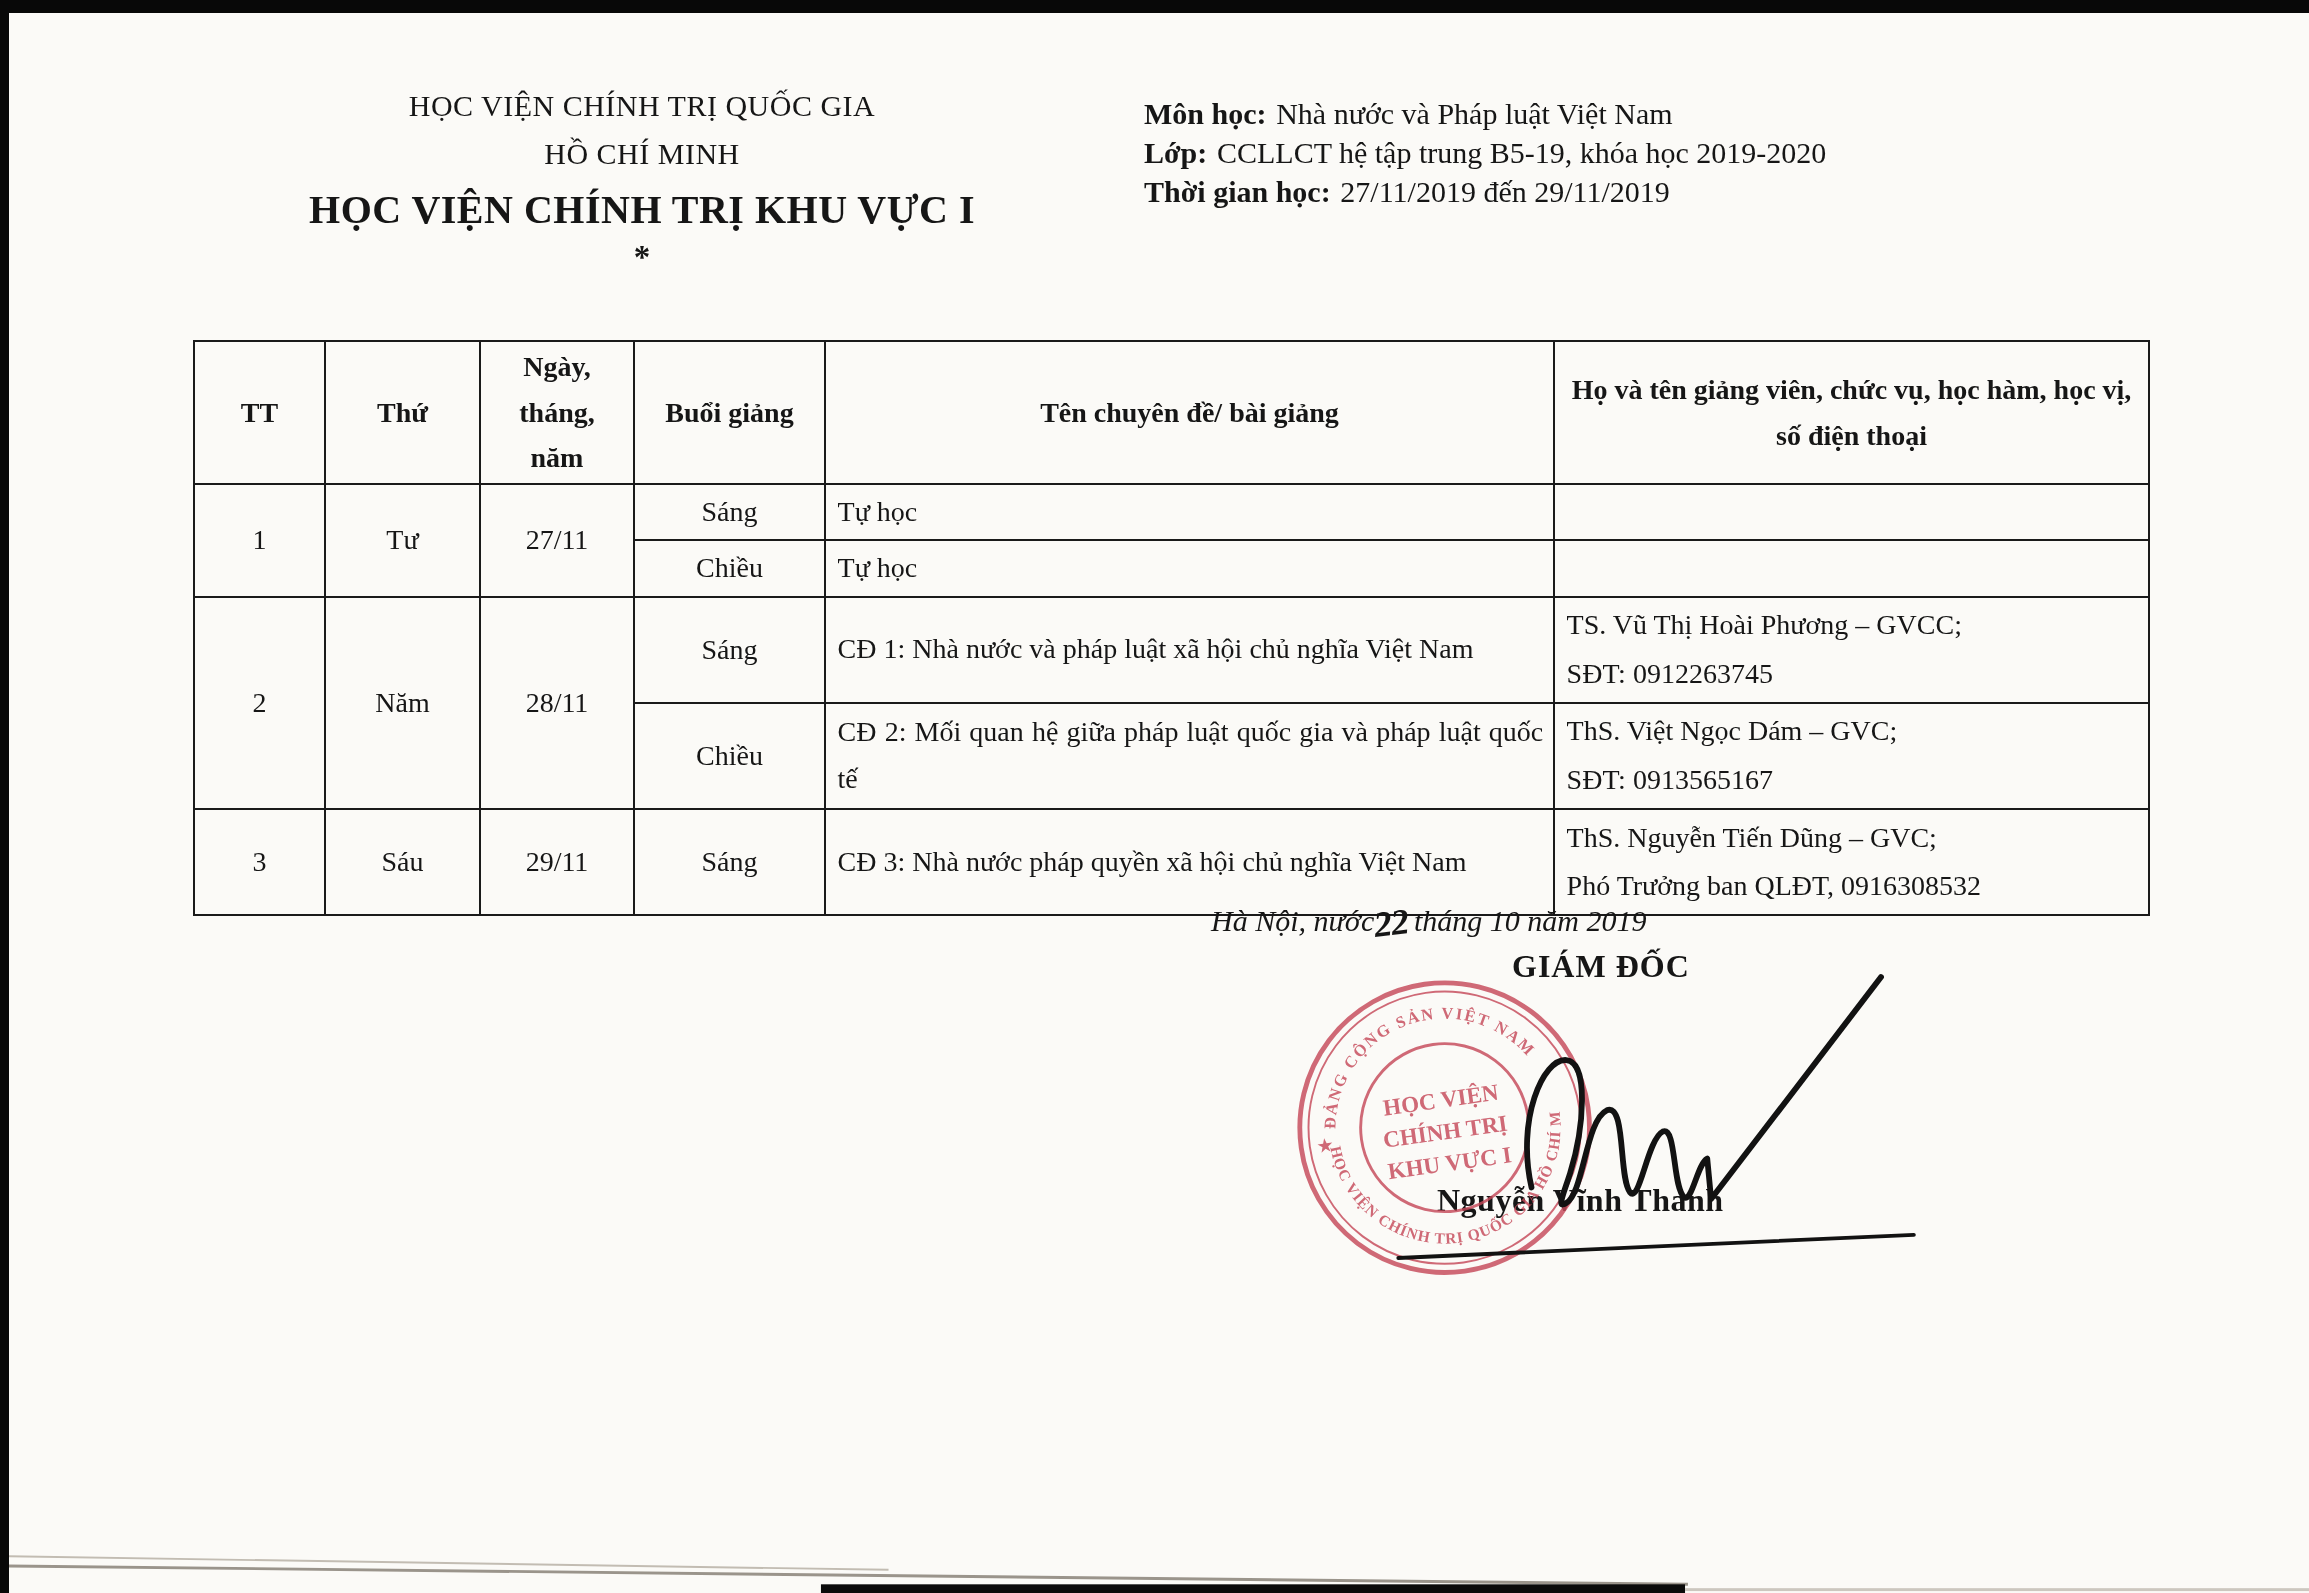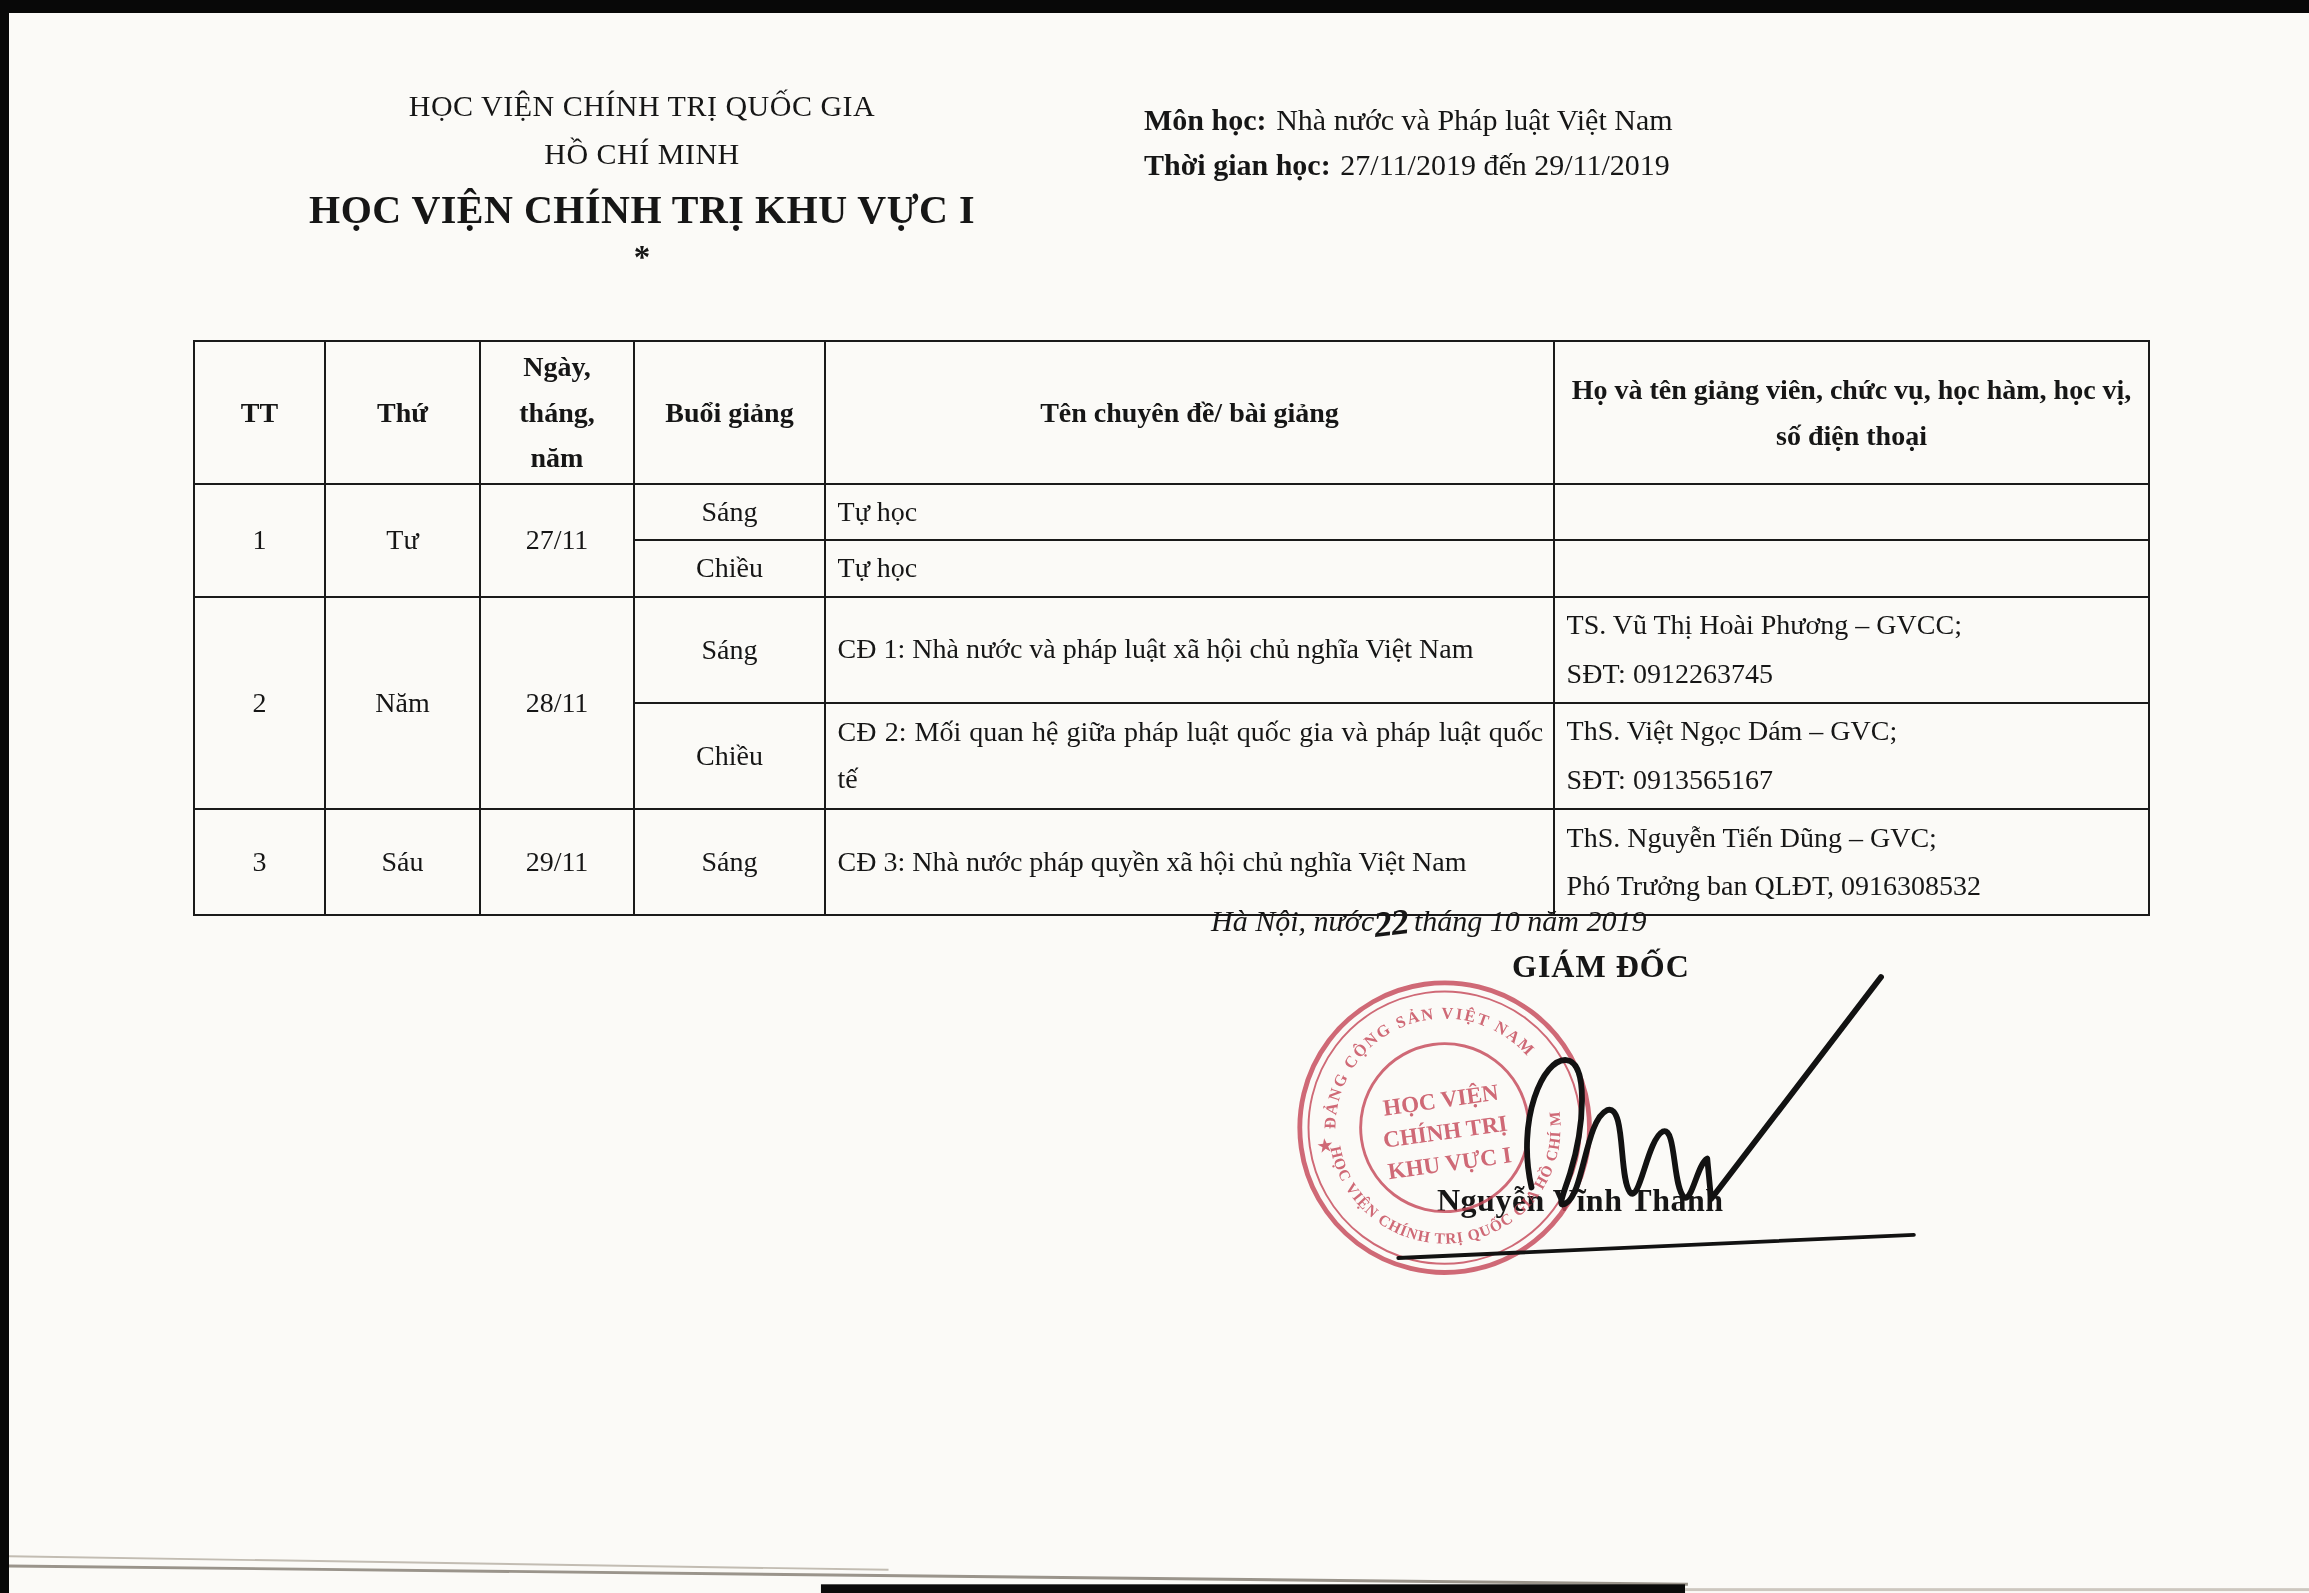--- a/index.html
+++ b/index.html
@@ -15,21 +15,21 @@
   .bar-left{position:absolute;left:0;top:0;width:8.7px;height:1593px;background:#080808;}
   
   .hdr-left{position:absolute;left:275px;top:89px;width:734px;text-align:center;}
   .hdr-left .l1{font-size:30px;letter-spacing:0.5px;}
   .hdr-left .l2{font-size:30px;margin-top:13.5px;letter-spacing:0.5px;}
   .hdr-left .l3{font-size:40px;font-weight:bold;margin-top:15.4px;letter-spacing:0.5px;}
   .hdr-left .star{font-size:33px;margin-top:5.8px;font-weight:bold;}
   
   .hdr-right{position:absolute;left:1144px;top:92px;width:830px;}
   .hdr-right .title{font-size:42px;font-weight:bold;text-align:center;width:801px;letter-spacing:1px;}
-  .hdr-right .row{font-size:30px;margin-top:11px;}
+  .hdr-right .row{font-size:30px;margin-top:5px;}
   .hdr-right .row b{font-weight:bold;}
   .hdr-right .row .val{margin-left:9.7px;}
   
   table.sched{
     position:absolute;left:193px;top:340px;width:1955px;
     border-collapse:collapse;table-layout:fixed;
     font-size:28px;
   }
   table.sched th,table.sched td{border:2.4px solid #1a1a1a;vertical-align:middle;overflow:hidden;}
   table.sched th{font-weight:bold;text-align:center;font-size:28px;line-height:1.62;padding:0 13.5px;}
@@ -56,20 +56,23 @@
   <div class="hdr-left">
     <div class="l1">HỌC VIỆN CHÍNH TRỊ QUỐC GIA</div>
     <div class="l2">HỒ CHÍ MINH</div>
     <div class="l3">HỌC VIỆN CHÍNH TRỊ KHU VỰC I</div>
     <div class="star">*</div>
   </div>
 
   <div class="hdr-right">
     <div class="row">
       <b>Môn học:</b><span class="val">Nhà nước và Pháp luật Việt Nam</span>
+    </div>
+    <div class="row">
+      <b>Lớp:</b><span class="val">CCLLCT hệ tập trung B5-19, khóa học 2019-2020</span>
     </div>
     <div class="row">
       <b>Thời gian học:</b><span class="val">27/11/2019 đến 29/11/2019</span>
     </div>
   </div>
 
   <table class="sched">
     <colgroup>
       <col style="width:131px">
         <col style="width:155px">

